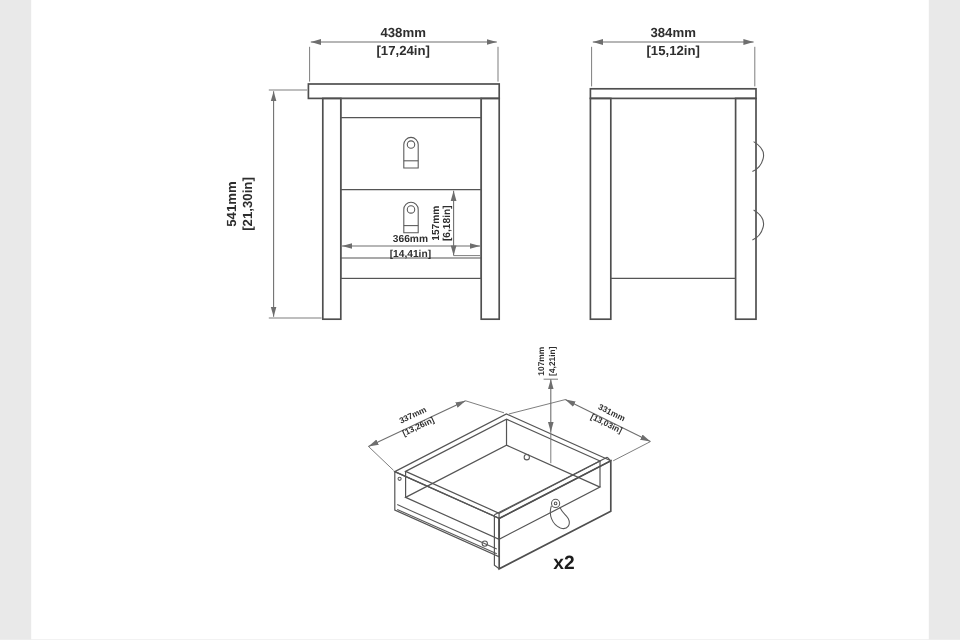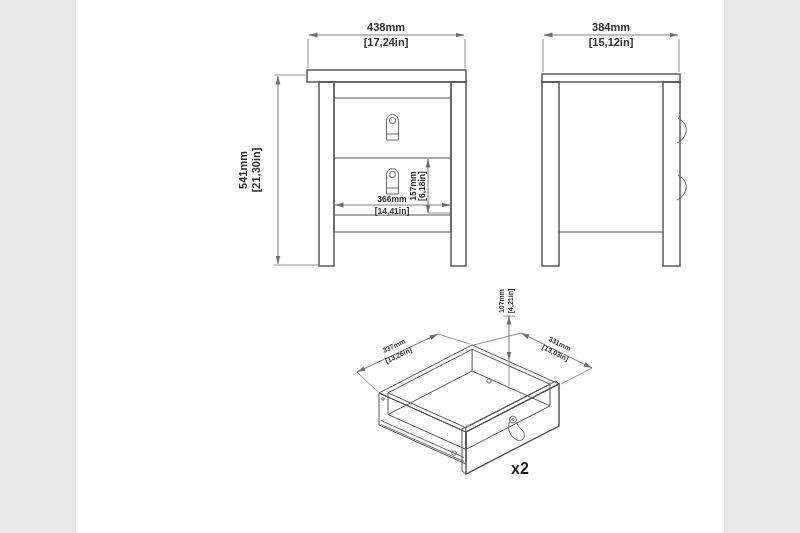--- a/index.html
+++ b/index.html
@@ -1,16 +1,16 @@
 <!DOCTYPE html>
 <html><head>
 <meta charset="utf-8">
 <style>
   html,body{margin:0;padding:0;background:#e9e9e9;}
-  .canvas{width:648px;height:533px;background:#ffffff;position:relative;margin:0 auto;overflow:hidden;}
+  .canvas{width:748px;height:533px;background:#ffffff;position:relative;margin:0 auto;overflow:hidden;}
   svg{display:block;}
   .furn{stroke:#4f4f4f;fill:none;stroke-width:1.4;stroke-linejoin:miter;}
   .furn-thin{stroke:#555555;fill:none;stroke-width:1;}
   .detail{stroke:#5a5a5a;fill:none;stroke-width:0.9;}
   .dim{stroke:#6e6e6e;fill:none;stroke-width:0.9;}
   .dim-ext{stroke:#787878;fill:none;stroke-width:0.8;}
   .dim-text{fill:#2e2e2e;font-weight:700;font-family:"Liberation Sans",sans-serif;text-anchor:middle;}
   .t11{font-size:11px;}
   .t8{font-size:8.5px;}
   .t7{font-size:7px;}

